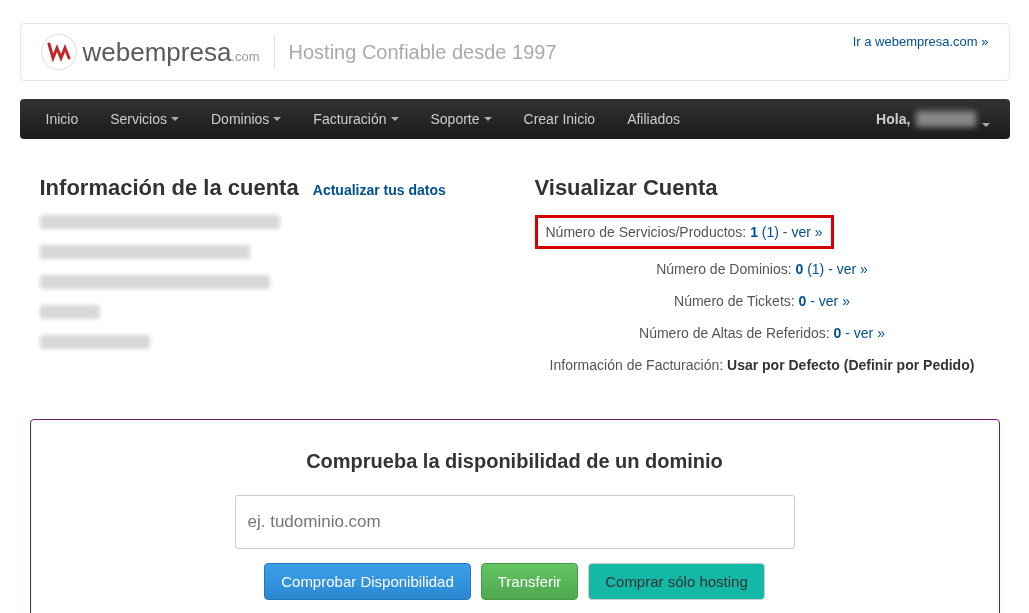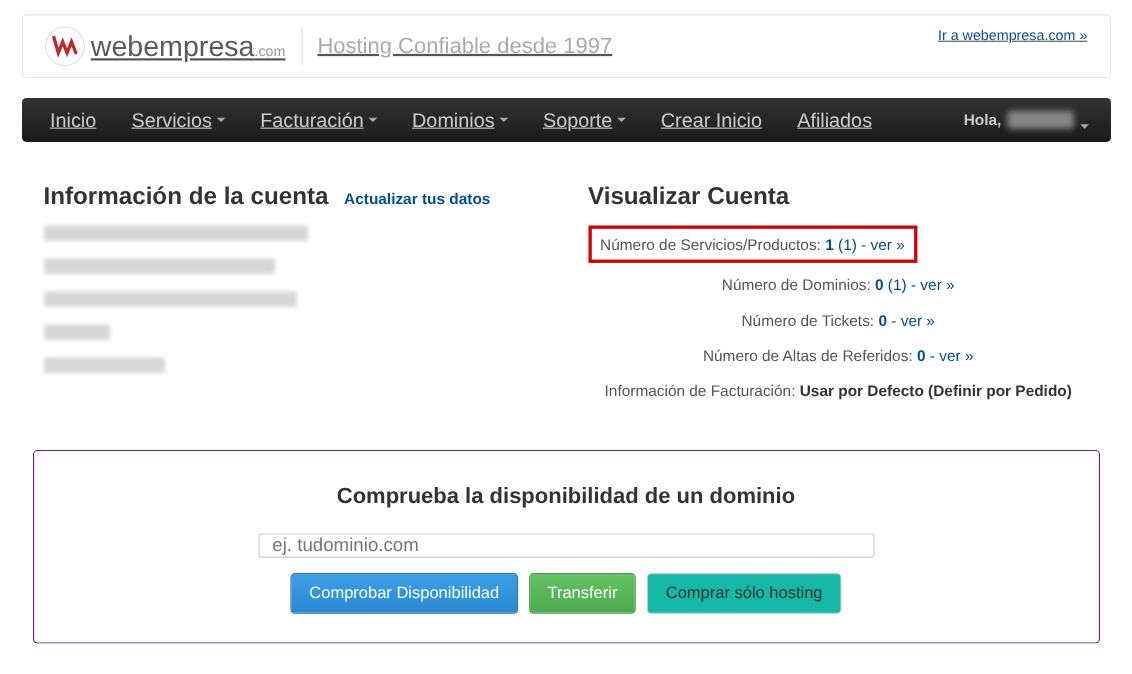--- a/index.html
+++ b/index.html
@@ -1,47 +1,47 @@
 <!DOCTYPE html>
 <html><head>
 <meta charset="utf-8">
 <style>
 * { margin: 0; padding: 0; box-sizing: border-box; }
 body { font-family: "Helvetica Neue", Helvetica, Arial, sans-serif; background: #fff; color: #555; font-size: 14px; }
 .container { max-width: 990px; margin: 0 auto; }
-.header { background: #fff; border: 1px solid #e5e5e5; border-radius: 4px; padding: 10px 20px; display: flex; align-items: flex-end; justify-content: space-between; margin-top: 13px; text-decoration: underline; }
+.header { background: #fff; border: 1px solid #e5e5e5; border-radius: 4px; padding: 10px 20px; display: flex; align-items: flex-end; justify-content: space-between; margin-top: 23px; }
 .logo-wrap { display: flex; align-items: center; gap: 14px; }
 .logo { display: flex; align-items: center; gap: 6px; }
 .logo-icon { width: 36px; height: 36px; border-radius: 50%; background: #fff; border: 1px solid #ddd; display: flex; align-items: center; justify-content: center; }
 .logo-text { font-size: 26px; color: #5a5a5a; font-weight: 300; }
 .logo-text b { font-weight: 500; }
 .logo-text .dom { font-size: 13px; color: #999; }
 .divider { width: 1px; height: 34px; background: #ddd; }
 .tagline { font-size: 20px; color: #aaa; font-weight: 300; }
 .toplink { font-size: 13px; color: #004f8e; text-decoration: none; align-self: flex-start; }
 .navbar { background: #222; background: linear-gradient(#333,#1a1a1a); border-radius: 4px; margin-top: 18px; display: flex; align-items: center; padding: 0 10px; height: 40px; }
-.nav-item { color: #ccc; padding: 0 16px; font-size: 18px; cursor: pointer; display: flex; align-items: center; gap: 4px; height: 100%; text-decoration: underline; }
+.nav-item { color: #ccc; padding: 0 16px; font-size: 14px; cursor: pointer; display: flex; align-items: center; gap: 4px; height: 100%; }
 .caret { width: 0; height: 0; border-left: 4px solid transparent; border-right: 4px solid transparent; border-top: 4px solid #aaa; }
 .nav-right { margin-left: auto; display: flex; align-items: flex-end; color: #ccc; gap: 6px; padding-right: 10px; font-weight: bold;}
 .greet-name { filter: blur(3px); background: #888; color: transparent; padding: 0 14px; border-radius: 2px; }
 .content { display: flex; gap: 40px; margin-top: 36px; padding: 0 20px; }
 .col { flex: 1; }
 h2 { font-size: 22px; color: #333; font-weight: 700; margin-bottom: 14px; }
 .update-link { font-size: 14px; color: #004f8e; font-weight: 600; margin-left: 8px; text-decoration: none; }
 .blurred-line { height: 16px; margin: 14px 0; }
 .blurred-line span { display:inline-block; background: #d7d7d7; filter: blur(2px); height: 14px; border-radius:2px;}
 .stat-row { margin: 0 0 16px 0; color: #555; text-align: center; }
 .stat-row.highlight { border: 3px solid #d40000; padding: 6px 8px; display: inline-block; margin-bottom: 12px;}
 .stat-row .num { color: #004f8e; font-weight: 700; }
 .stat-row .paren { color: #004f8e; }
 .stat-row .verlink { color: #004f8e; text-decoration: none; }
 .stat-row .bold { font-weight: 700; color: #333; }
 .domain-box { border: 1px solid #701a75; border-radius: 4px; margin: 30px 10px 0 10px; padding: 30px 20px 26px 20px; text-align: center; }
 .domain-box h3 { font-size: 20px; color: #333; font-weight: 700; margin-bottom: 22px; }
-.domain-input { width: 560px; max-width: 100%; padding: 0 12px; font-size: 17px; border: 1px solid #ccc; border-radius: 3px; color: #999; margin-bottom: 14px; }
+.domain-input { width: 560px; max-width: 100%; padding: 16px 12px; font-size: 17px; border: 1px solid #ccc; border-radius: 3px; color: #999; margin-bottom: 14px; }
 .btn { display: inline-block; padding: 9px 16px; font-size: 15px; border-radius: 4px; border: 1px solid transparent; cursor: pointer; margin: 0 3px; }
 .btn-primary { background: #2e93dd; background: linear-gradient(#3ba0e8,#2a88d1); color: #fff; border-color: #2577b8; }
 .btn-success { background: #5cb85c; background: linear-gradient(#62c462,#4fa84f); color: #fff; border-color: #479b47; }
 .btn-default { background: #14b8a6; color: #333; border-color: #ccc; }
 </style>
 </head>
 <body>
 
 <div class="container">
   <div class="header">
@@ -62,25 +62,25 @@
 
   <div class="navbar">
     <div class="nav-item">
         <span>Inicio</span>
       </div>
     <div class="nav-item">
         <span>Servicios</span>
         <span class="caret"></span>
       </div>
     <div class="nav-item">
-        <span>Facturación</span>
+        <span>Dominios</span>
         <span class="caret"></span>
       </div>
     <div class="nav-item">
-        <span>Dominios</span>
+        <span>Facturación</span>
         <span class="caret"></span>
       </div>
     <div class="nav-item">
         <span>Soporte</span>
         <span class="caret"></span>
       </div>
     <div class="nav-item">
         <span>Crear Inicio</span>
       </div>
     <div class="nav-item">

